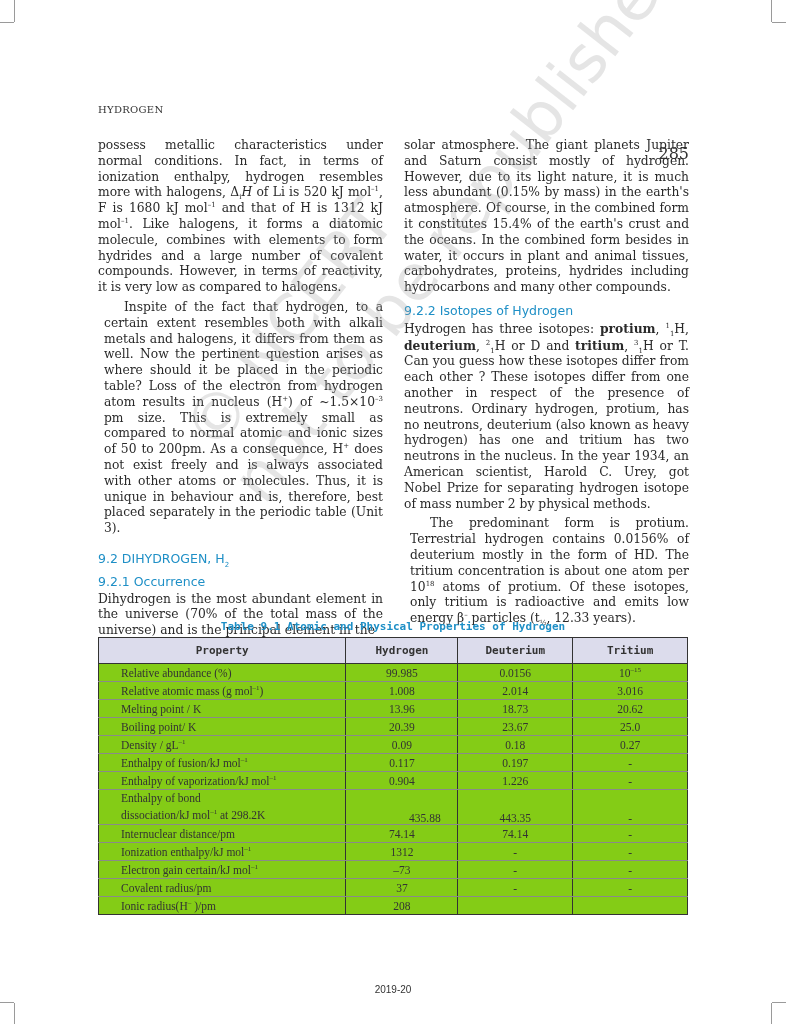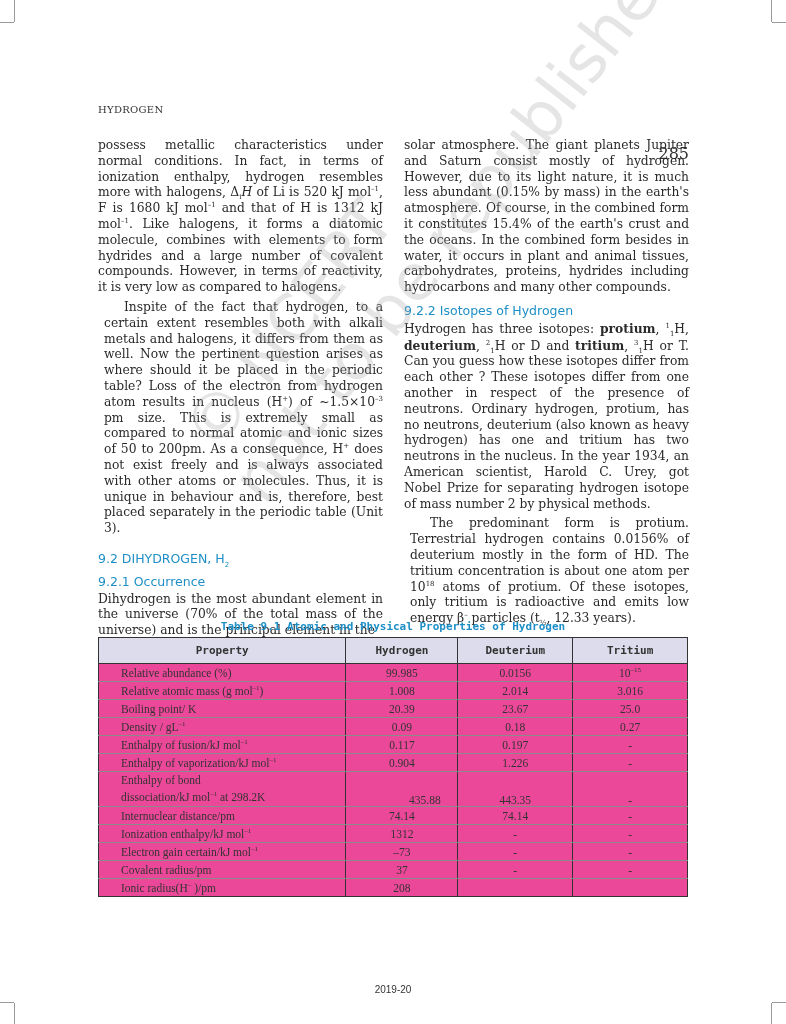--- a/index.html
+++ b/index.html
@@ -15,21 +15,21 @@
   .col p.indent { text-indent:20px;margin-left:6px; }
   .sec-h { color:#1e8fc6; font-weight:normal; font-family:"DejaVu Sans", sans-serif; font-size:12.5px; margin:7px 0 2px 0; }
   .sec-h.top { margin-top:14px; }
   sup, sub { font-size:7px; line-height:0; }
   .table-caption { position:absolute; top:620px; left:98px; width:590px; text-align:center;
                    color:#1e8fc6; font-weight:bold; font-family:"DejaVu Sans Mono", monospace; font-size:11px; }
   table.props { position:absolute; top:637px; left:98px; width:590px; border-collapse:collapse;
                 font-family:"Liberation Serif", serif; font-size:11.5px; color:#333; }
   table.props th { background:#dcdcec; font-family:"DejaVu Sans Mono", monospace; font-weight:bold;
                    font-size:11px; height:23px; border:1px solid #333; }
-  table.props td { background:#ec4899; height:17px; border-left:1px solid #333; border-right:1px solid #333;
+  table.props td { background:#84cc16; height:17px; border-left:1px solid #333; border-right:1px solid #333;
                    border-bottom:1px solid #8a8a8a; padding:0; }
   table.props td.prop { padding-left:22px; text-align:left; }
   table.props td.val { text-align:center; }
   table.props tr:last-child td { border-bottom:1.5px solid #333; }
   table.props td.multi { line-height:17px; vertical-align:bottom; }
   .watermark { position:absolute; left:170px; top:420px; font-family:"DejaVu Sans", sans-serif;
                font-size:64px; color:rgba(160,160,160,0.28); transform:rotate(-52deg); transform-origin:left top;
                white-space:nowrap; pointer-events:none; line-height:70px; }
   .footer { position:absolute; top:984px; width:100%; text-align:center; font-family:"Liberation Sans", sans-serif;
             font-size:10px; color:#333; }
@@ -85,20 +85,26 @@
         <td class="prop"><span>Relative abundance (%)</span></td>
         <td class="val"><span>99.985</span></td>
         <td class="val"><span>0.0156</span></td>
         <td class="val"><span>10</span><sup>–15</sup></td>
       </tr>
       <tr>
         <td class="prop"><span>Relative atomic mass (g mol</span><sup>–1</sup><span>)</span></td>
         <td class="val"><span>1.008</span></td>
         <td class="val"><span>2.014</span></td>
         <td class="val"><span>3.016</span></td>
+      </tr>
+      <tr>
+        <td class="prop"><span>Melting point / K</span></td>
+        <td class="val"><span>13.96</span></td>
+        <td class="val"><span>18.73</span></td>
+        <td class="val"><span>20.62</span></td>
       </tr>
       <tr>
         <td class="prop"><span>Boiling point/ K</span></td>
         <td class="val"><span>20.39</span></td>
         <td class="val"><span>23.67</span></td>
         <td class="val"><span>25.0</span></td>
       </tr>
       <tr>
         <td class="prop"><span>Density / gL</span><sup>–1</sup></td>
         <td class="val"><span>0.09</span></td>

